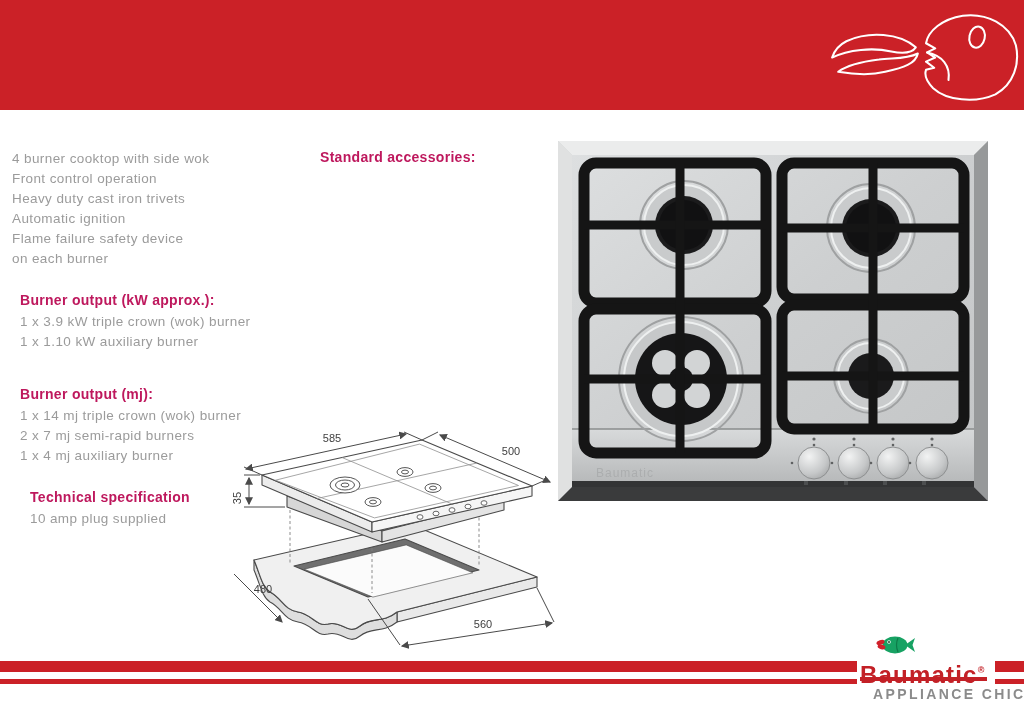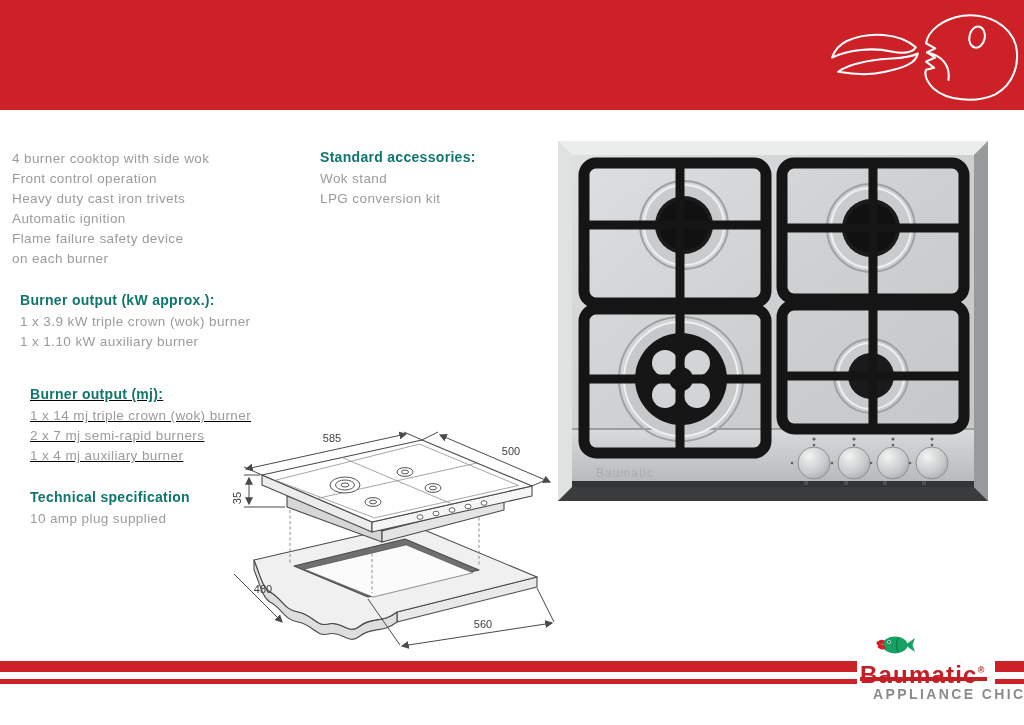--- a/index.html
+++ b/index.html
@@ -11,25 +11,25 @@
   }
   
   .header-band {
     position:absolute; left:0; top:0; width:1024px; height:110px;
     background:#cb2127;
   }
   .header-fish { position:absolute; left:828px; top:5px; }
   
   .txt { color:#9b9b9b; font-size:13.5px; line-height:20px; letter-spacing:0.4px; }
   .txt div { white-space:nowrap; }
-  .hd { color:#0f766e; font-weight:bold; font-size:14px; letter-spacing:0.3px; margin-bottom:4px; white-space:nowrap; }
+  .hd { color:#be185d; font-weight:bold; font-size:14px; letter-spacing:0.3px; margin-bottom:4px; white-space:nowrap; }
   .intro-block        { position:absolute; left:12px;  top:149px; }
   .accessories-block  { position:absolute; left:320px; top:149px; }
   .kw-block           { position:absolute; left:20px;  top:292px; }
-  .mj-block           { position:absolute; left:30px;  top:386px;text-decoration:underline; }
+  .mj-block           { position:absolute; left:20px;  top:386px; }
   .tech-block         { position:absolute; left:30px;  top:489px; }
   
   .product-photo { position:absolute; left:558px; top:141px; width:430px; height:360px; }
   
   .tech-drawing { position:absolute; left:232px; top:428px; width:330px; height:240px; }
   .tech-drawing text, .dim-label { font-family:"Liberation Sans", sans-serif; }
   
   .stripe { position:absolute; background:#cb2127; }
   .stripe-thick-left  { left:0;     top:661px; width:857px; height:11px; }
   .stripe-thin-left   { left:0;     top:679px; width:857px; height:5px;  }
@@ -70,24 +70,20 @@
     <div>4 burner cooktop with side wok</div>
     <div>Front control operation</div>
     <div>Heavy duty cast iron trivets</div>
     <div>Automatic ignition</div>
     <div>Flame failure safety device</div>
     <div>on each burner</div>
   </div>
 
   <div class="accessories-block">
     <div class="hd">Standard accessories:</div>
-    <div class="txt">
-      <div>Wok stand</div>
-      <div>LPG conversion kit</div>
-    </div>
   </div>
 
   <div class="kw-block">
     <div class="hd">Burner output (kW approx.):</div>
     <div class="txt">
       <div>1 x 3.9 kW triple crown (wok) burner</div>
       <div>1 x 1.10 kW auxiliary burner</div>
     </div>
   </div>
 

